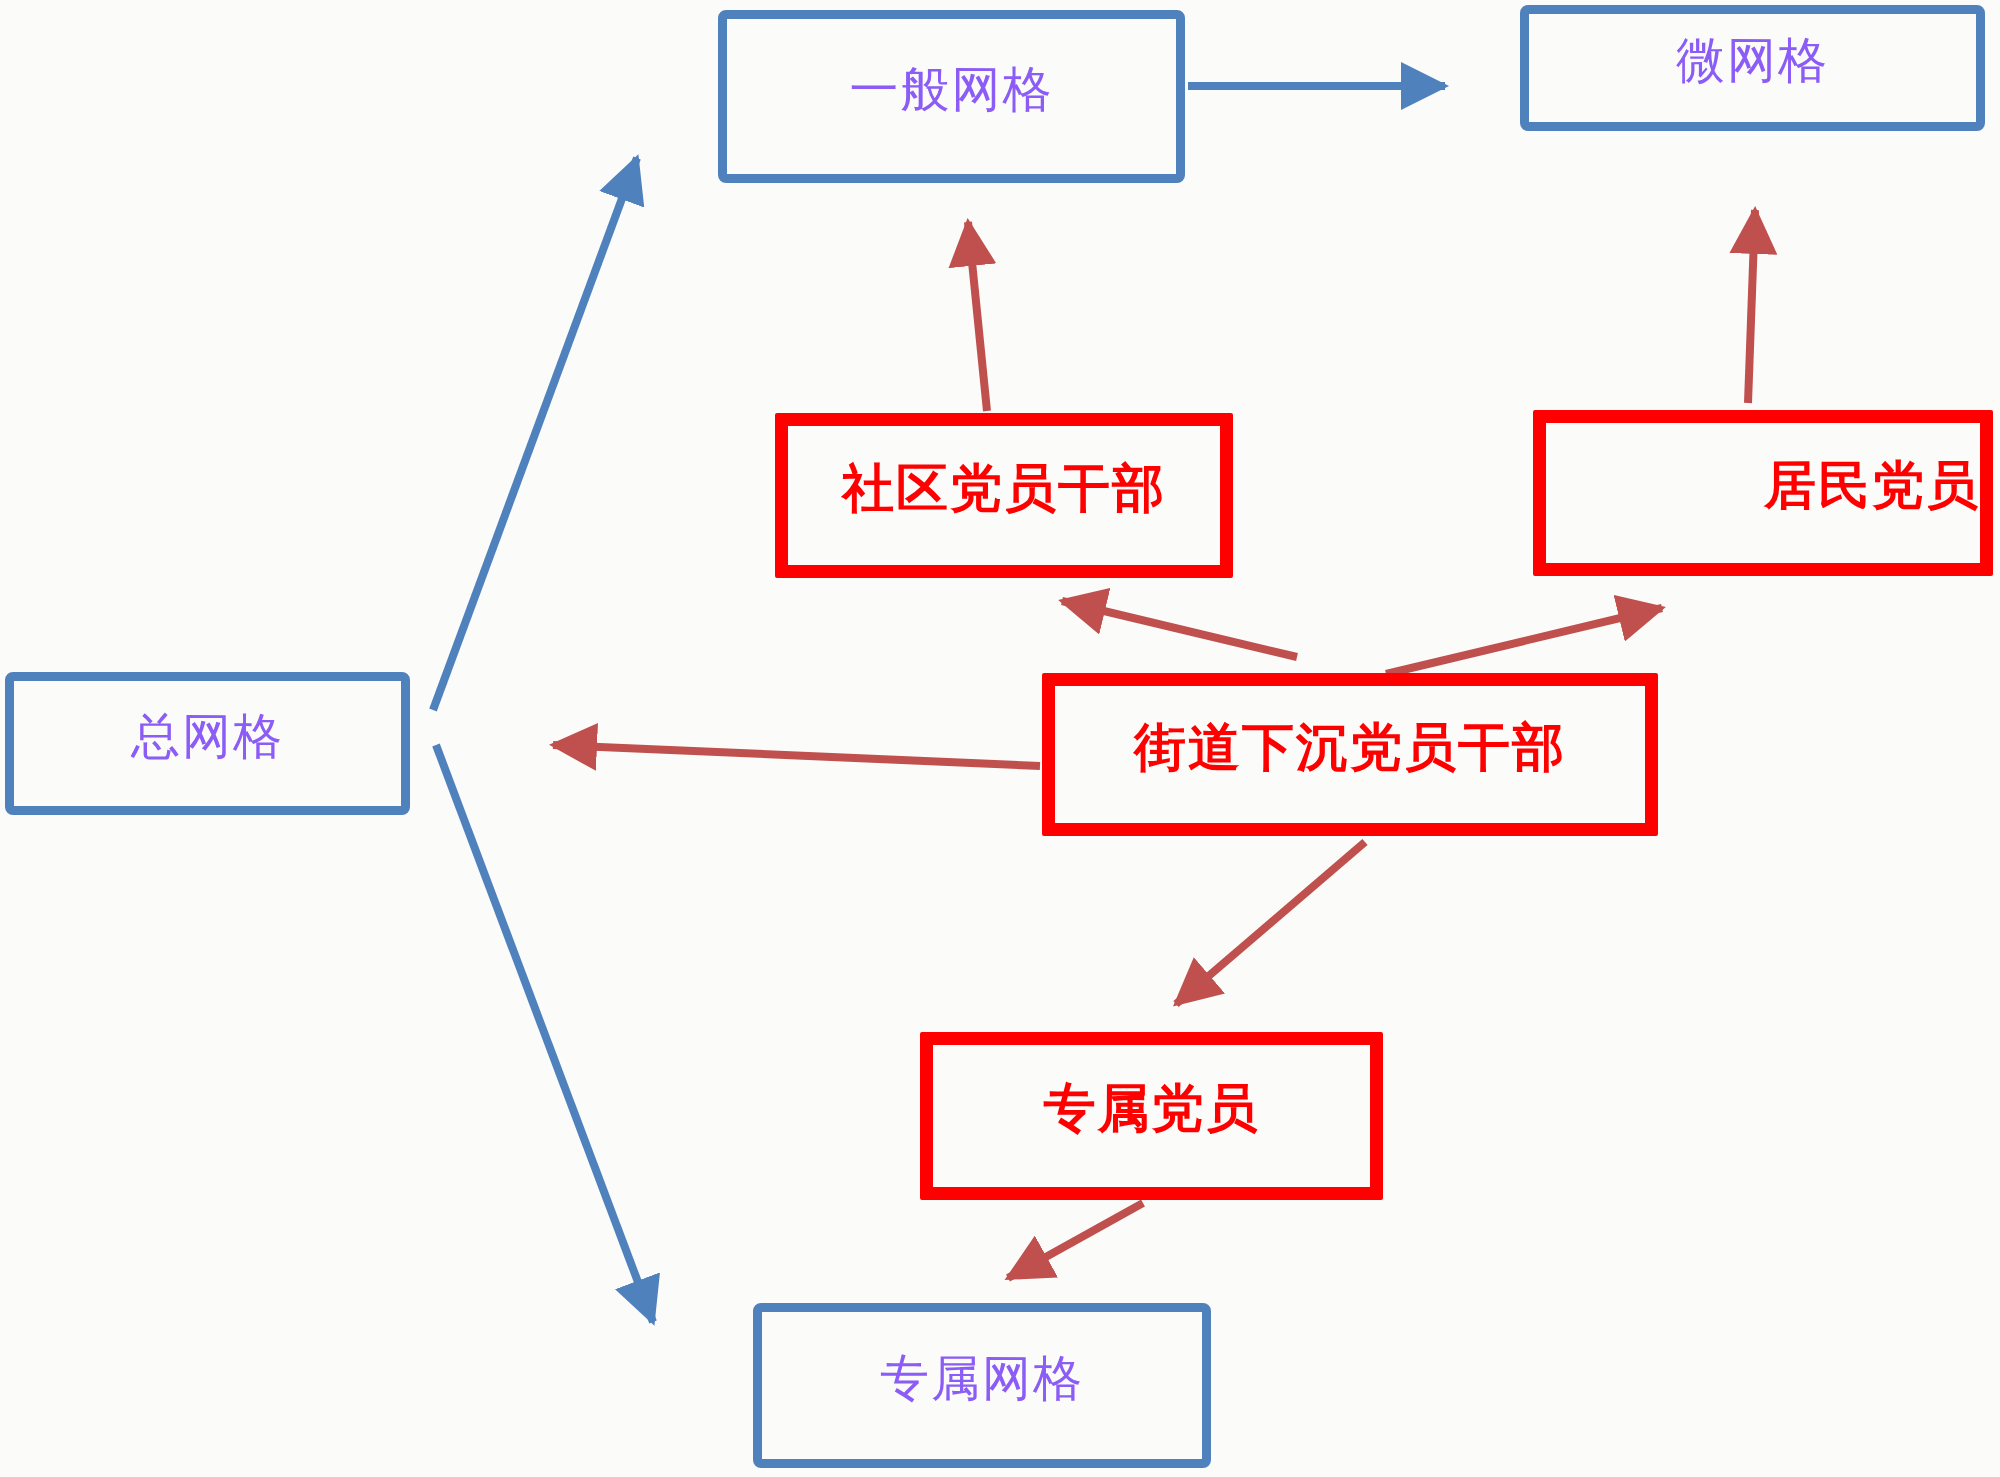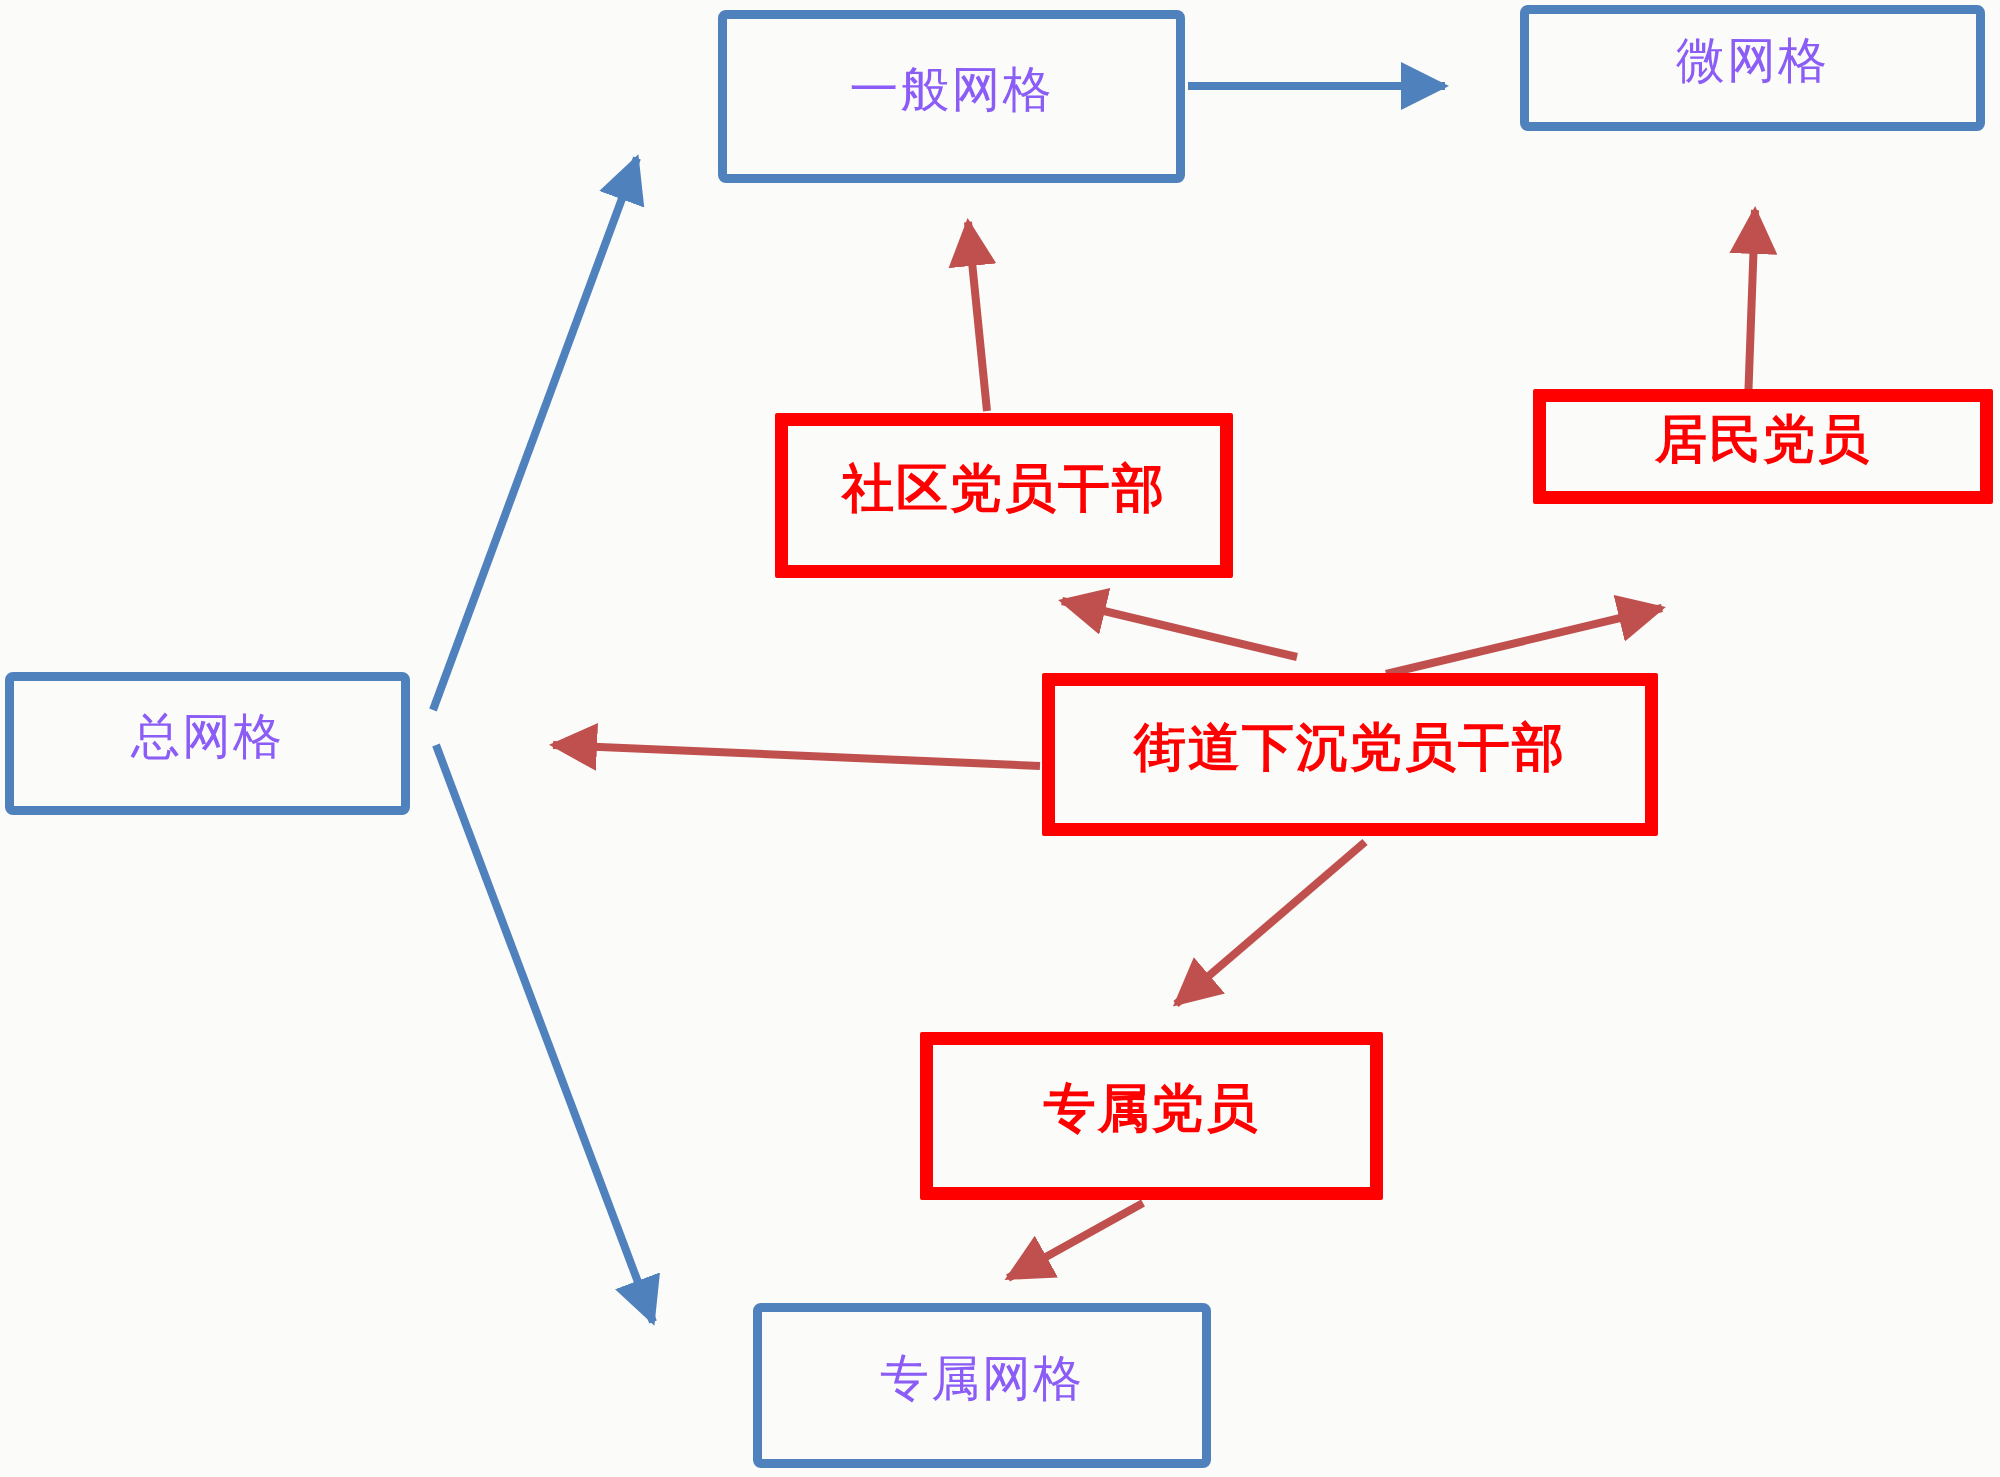--- a/index.html
+++ b/index.html
@@ -53,21 +53,21 @@
   }
   .node--red .label {
     color: #ff0000;
     font-size: 52px;
     font-weight: 700;
   }
   
   #node-general-grid    { left: 718px;  top: 10px;   width: 467px; height: 173px; }
   #node-micro-grid      { left: 1520px; top: 5px;    width: 465px; height: 126px; }
   #node-community-cadre { left: 775px;  top: 413px;  width: 458px; height: 165px; }
-  #node-resident-member { left: 1533px; top: 389px;  width: 460px; height: 115px; }
+  #node-resident-member { left: 1533px; top: 410px;  width: 460px; height: 166px; justify-content: flex-end; }
   #node-total-grid      { left: 5px;    top: 672px;  width: 405px; height: 143px; }
   #node-street-cadre    { left: 1042px; top: 673px;  width: 616px; height: 163px; }
   #node-exclusive-member{ left: 920px;  top: 1032px; width: 463px; height: 168px; }
   #node-exclusive-grid  { left: 722px;  top: 1303px; width: 458px; height: 165px; margin-left: 31px; }
 </style>
 </head>
 <body>
 
 <div class="canvas">
 

